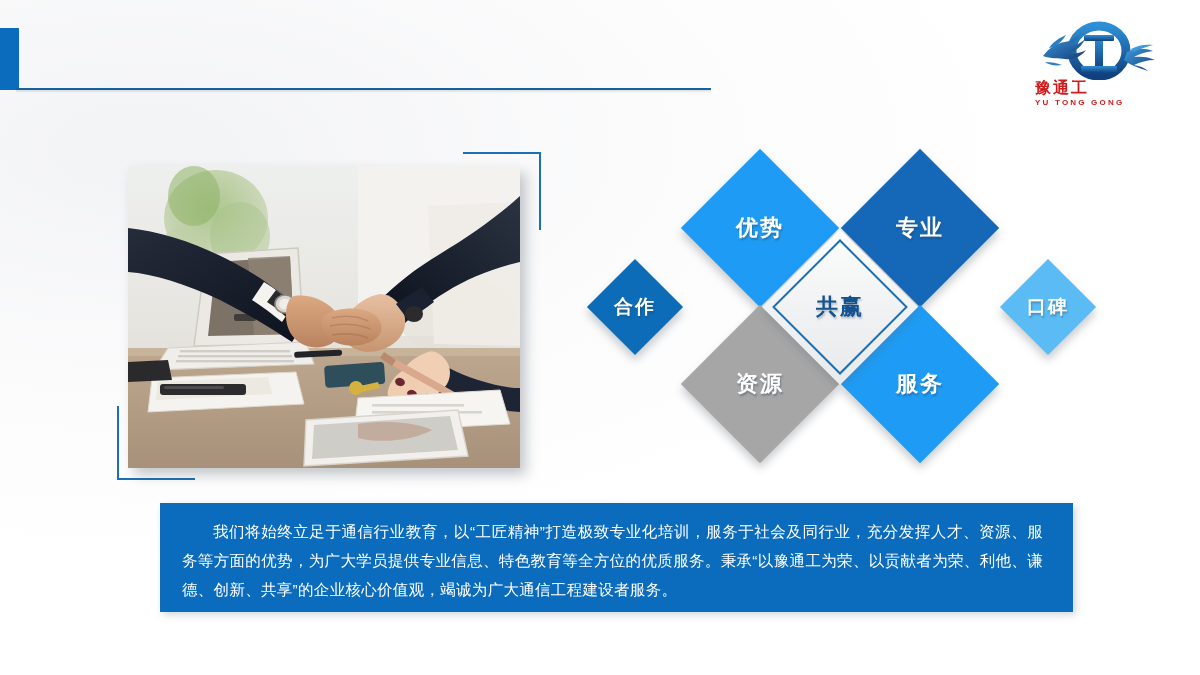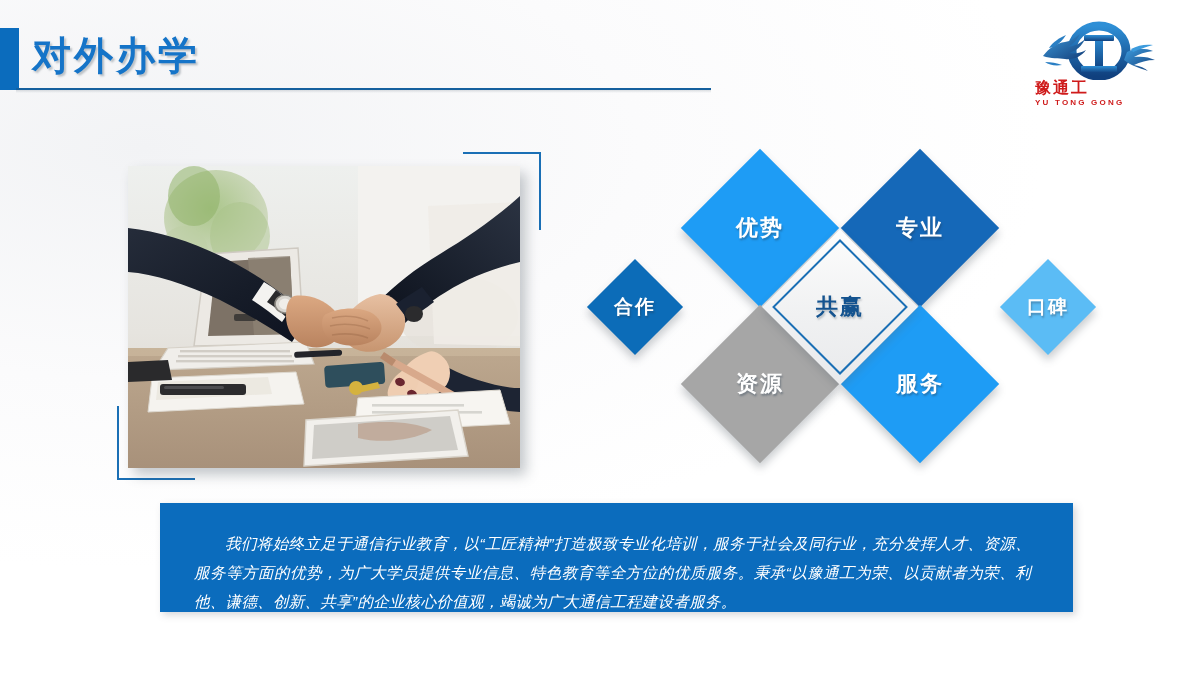--- a/index.html
+++ b/index.html
@@ -96,34 +96,32 @@
     white-space:nowrap;
   }
 
   
   .footer{
     position:absolute;left:160px;top:503px;width:913px;height:109px;
     background:#0B6CBD;
     box-shadow:3px 3px 7px rgba(90,100,110,.25);
   }
   .footer p{
-    margin:12px;padding:14px 30px 0 22px;
+    margin:0;padding:14px 30px 0 22px;
     color:#ffffff;font-size:15.5px;line-height:29px;
     text-align:justify;text-indent:2em;
     letter-spacing:.3px;
-    font-style:italic;
   }
 </style>
 </head>
 <body>
 
 <div class="slide">
 
   <div class="hdr-bar"></div>
-  <div class="hdr-title">对外办学</div>
   <div class="hdr-rule"></div>
   <div class="hdr-rule-shadow"></div>
 
   <div class="logo">
     <div class="logo-mark">
       <svg viewBox="0 0 128 62" width="128" height="62">
         <defs>
           <linearGradient id="gblue" x1="0" y1="0" x2="0" y2="1">
             <stop offset="0%" stop-color="#2E8FD6"></stop>
             <stop offset="100%" stop-color="#10407E"></stop>

